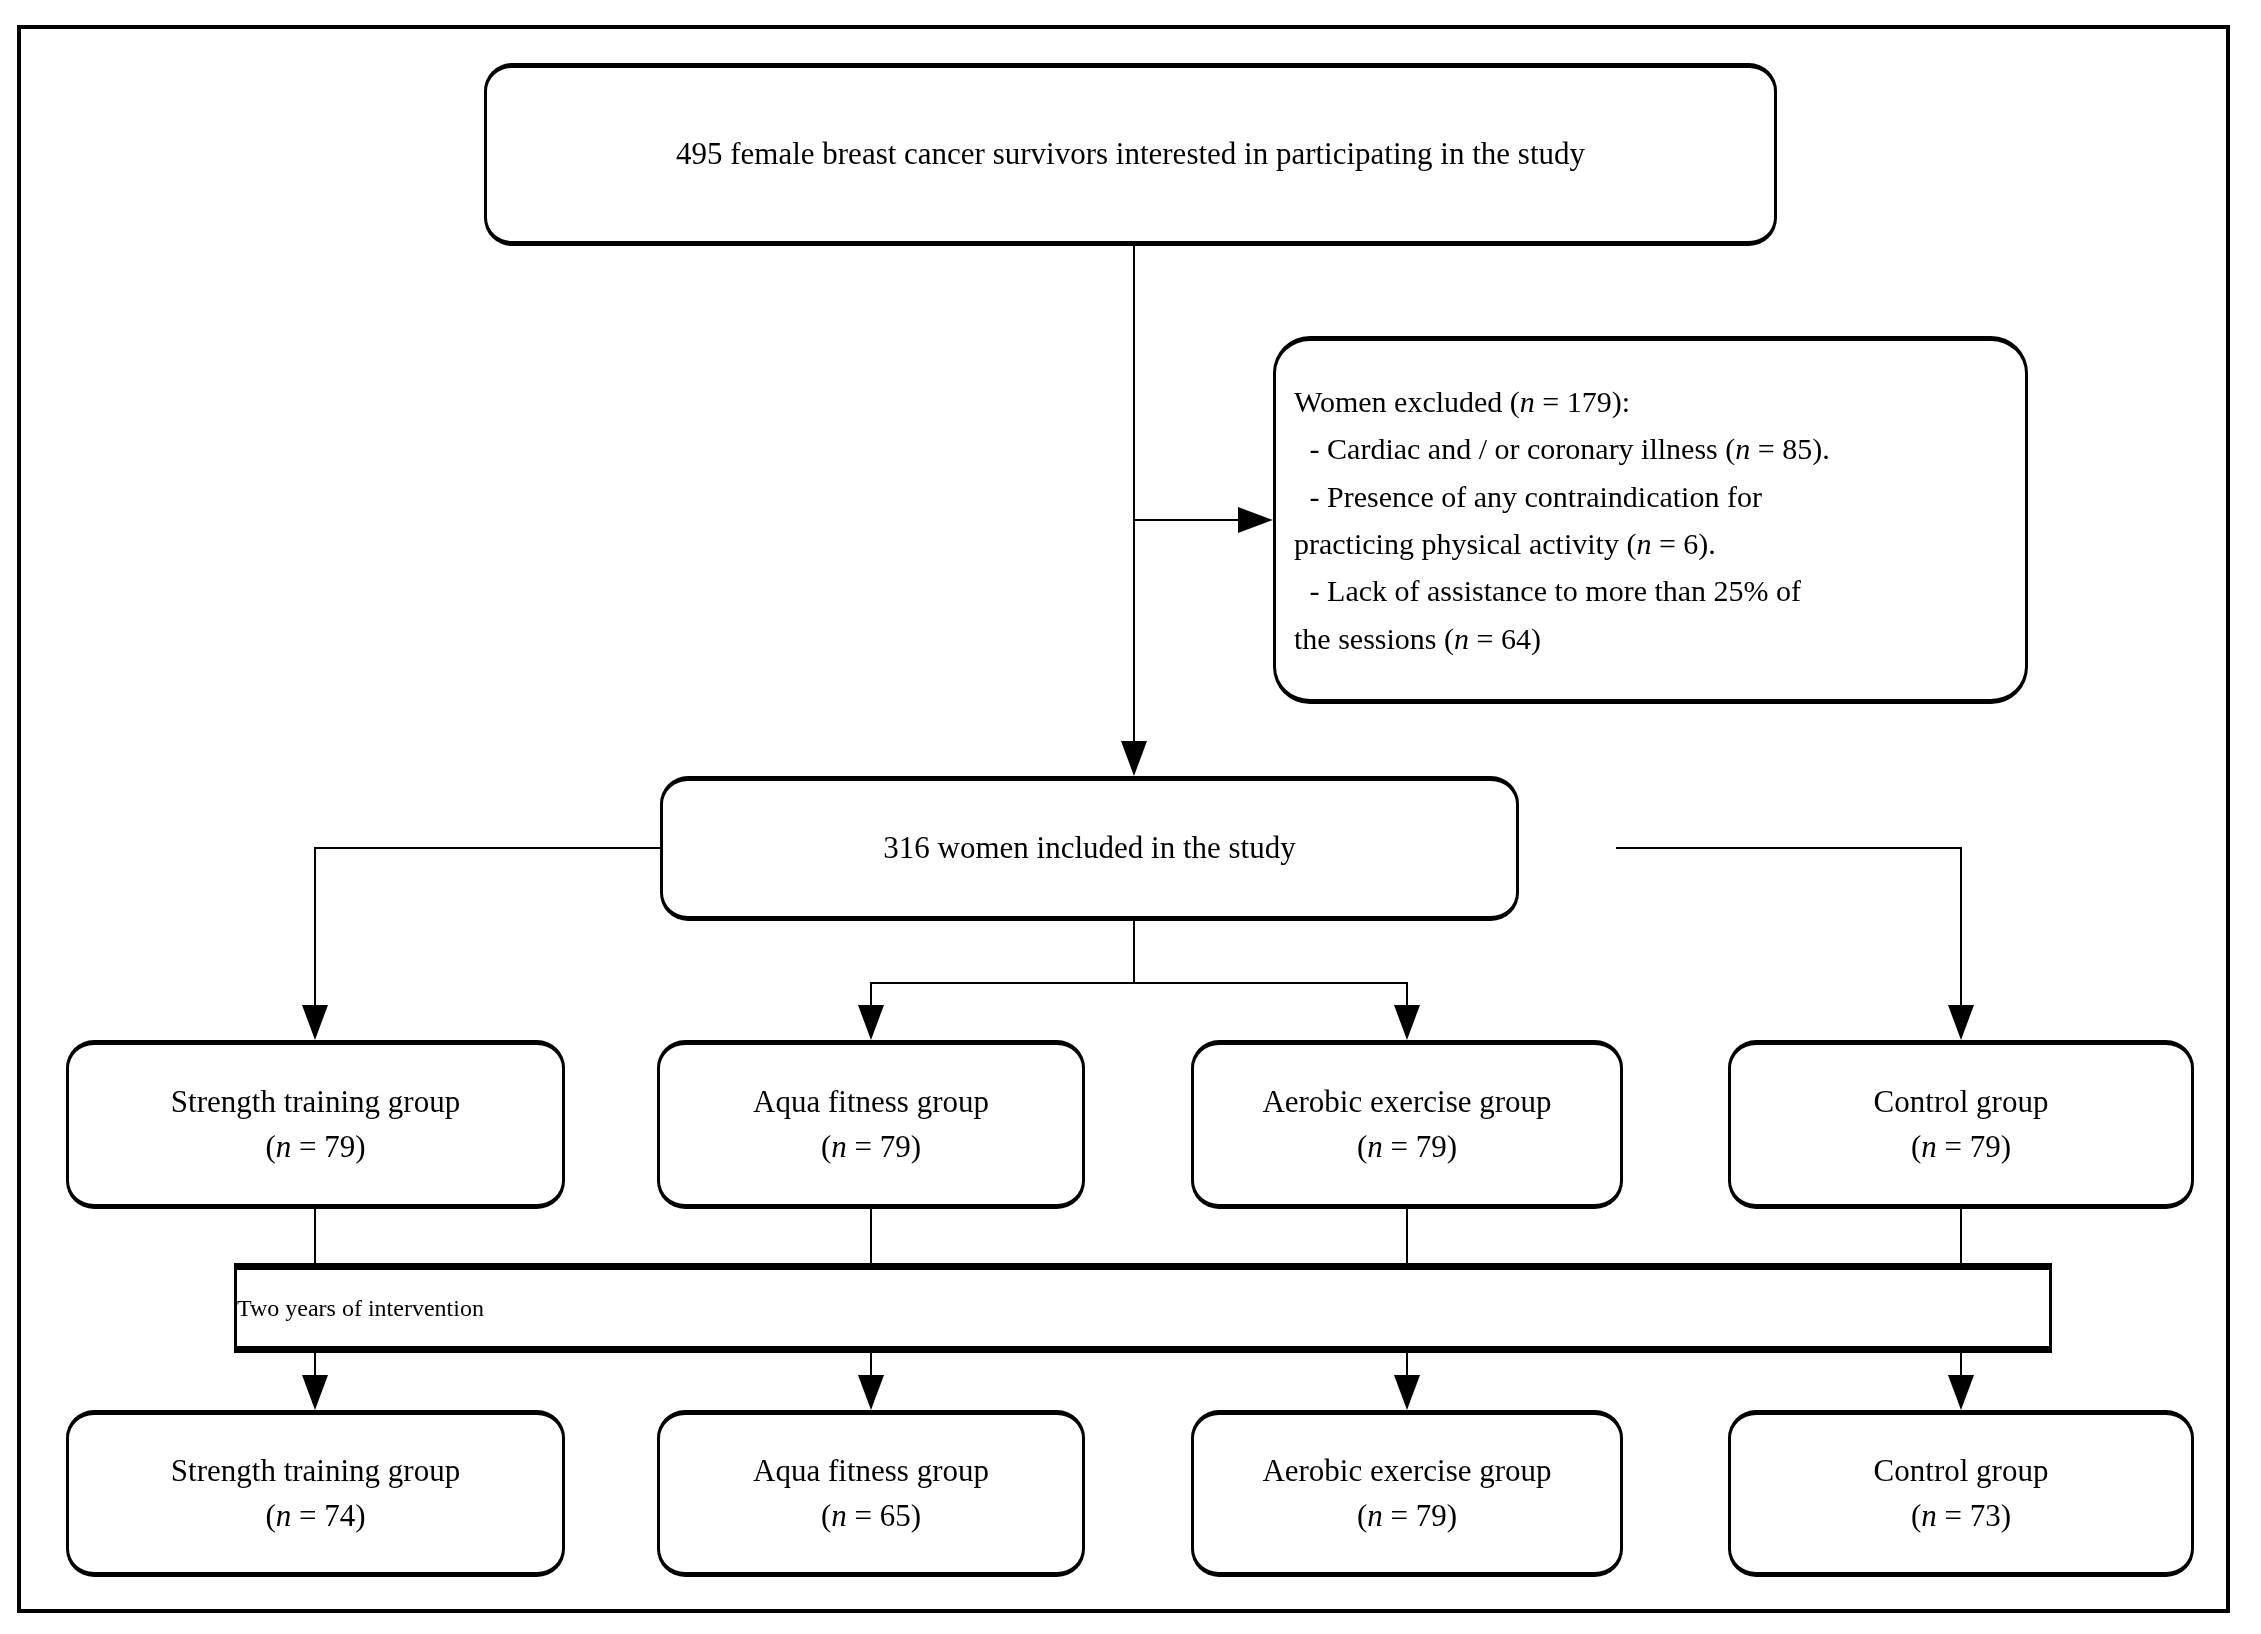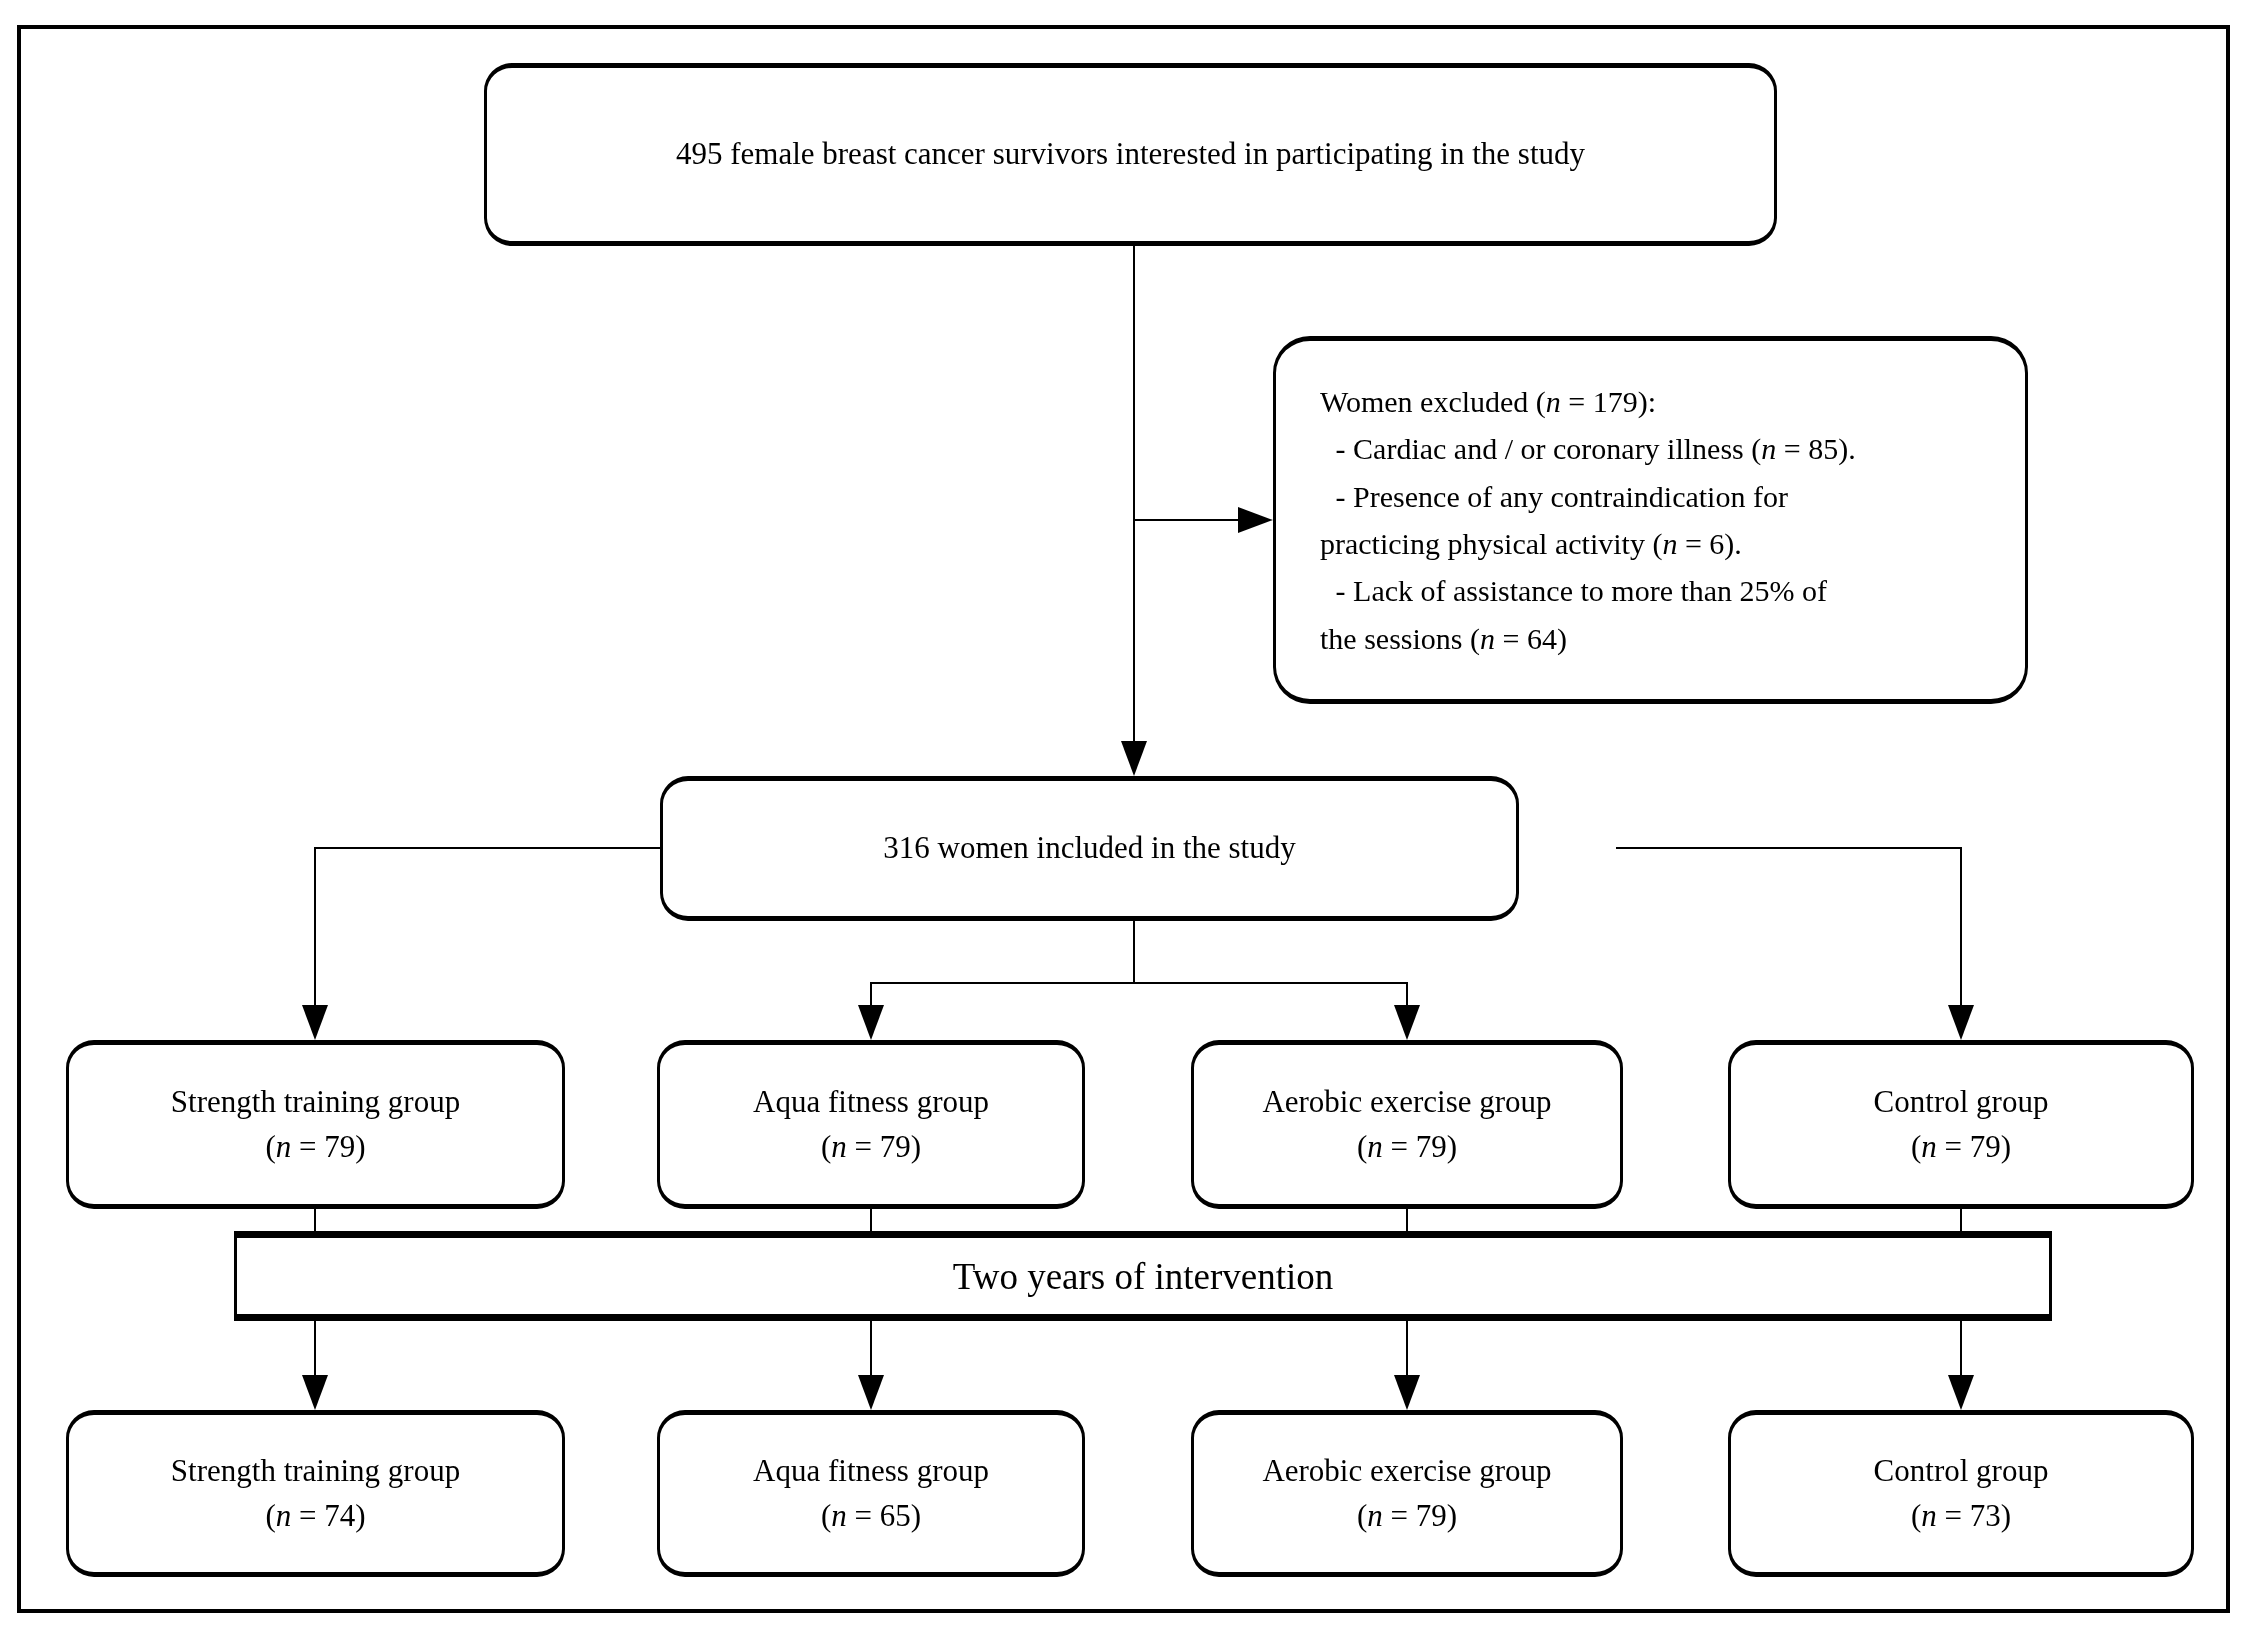--- a/index.html
+++ b/index.html
@@ -15,29 +15,29 @@
   .box{
     position:absolute; background:var(--paper); box-sizing:border-box;
     border:3px solid var(--ink); border-top-width:5.4px; border-bottom-width:5.4px;
     border-radius:28px; z-index:2;
     display:flex; flex-direction:column; align-items:center; justify-content:center;
     text-align:center; font-size:31px; line-height:1.45;
   }
   .box .t{ padding:0 18px; }
   .excl{
     border-radius:37px; align-items:stretch; justify-content:center;
-    text-align:left; font-size:30px; line-height:1.58; padding:12px 44px;
+    text-align:left; font-size:30px; line-height:1.58; padding:12px 18px;
   }
   .excl .line{ text-indent:0; }
   .excl .line.indent{ text-indent:15.6px; }
   .banner{
     position:absolute; background:var(--paper); box-sizing:border-box;
     border:3px solid var(--ink); border-top-width:7.2px; border-bottom-width:7.2px;
-    z-index:3; display:flex; align-items:center; justify-content:center;
-    text-align:center; font-size:37px;
+    z-index:3; display:flex; align-items:center; justify-content:flex-start;
+    text-align:center; font-size:24px;margin-top:32px;
   }
   .v{ position:absolute; width:2.4px; background:var(--ink); z-index:1; }
   .h{ position:absolute; height:2.4px; background:var(--ink); z-index:1; }
   .arrow-down{
     position:absolute; width:0; height:0; z-index:1;
     border-left:13.2px solid transparent; border-right:13.2px solid transparent;
     border-top:35px solid var(--ink);
   }
   .arrow-right{
     position:absolute; width:0; height:0; z-index:1;

